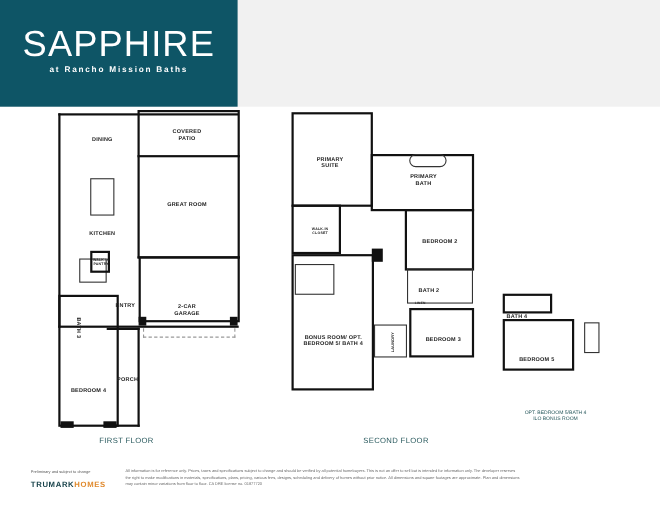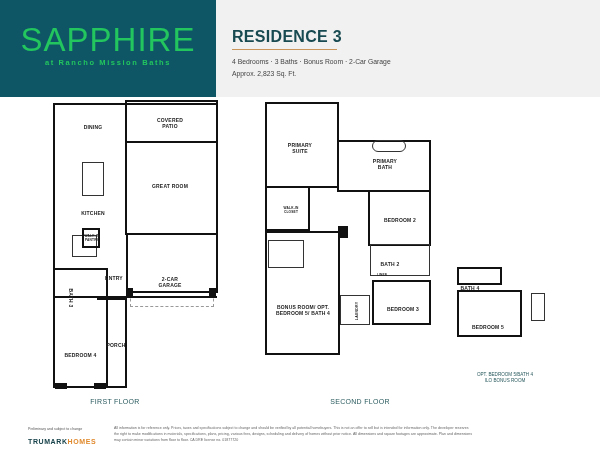--- a/index.html
+++ b/index.html
@@ -1,18 +1,18 @@
 <!DOCTYPE html>
 <html><head>
 <meta charset="utf-8">
 <style>
   * { box-sizing: border-box; margin: 0; padding: 0; }
   body { width: 600px; height: 463px; background: #ffffff; font-family: "Liberation Sans", sans-serif; position: relative; overflow: hidden; }
   .header { position: absolute; left: 0; top: 0; width: 600px; height: 97px; background: #f1f1f1; }
-  .brand { position: absolute; left: 0; top: 0; width: 216px; height: 97px; background: #0e5566; color: #22c55e; text-align: center; }
+  .brand { position: absolute; left: 0; top: 0; width: 216px; height: 97px; background: #0e5566; color: #ffffff; text-align: center; }
   .brand .logo { font-family: "Liberation Sans", sans-serif; font-size: 33px; letter-spacing: 1px; font-weight: 300; margin-top: 24px; line-height: 32px; }
   .brand .sub { font-size: 7.5px; font-weight: bold; letter-spacing: 1.6px; margin-top: 2px; }
   .res { position: absolute; left: 232px; top: 28px; }
   .res .title { font-size: 16px; font-weight: bold; color: #184a52; letter-spacing: 0.3px; }
   .res .underline { width: 105px; height: 1px; background: #c9955a; margin-top: 3px; }
   .res .specs { font-size: 6.8px; color: #444; margin-top: 6px; line-height: 12px; }
   .room-label { position: absolute; font-size: 5px; font-weight: bold; color: #222; text-align: center; line-height: 6px; letter-spacing: 0.2px; }
   .wall { position: absolute; border: 2px solid #111; }
   .wall-thin { position: absolute; border: 1px solid #333; }
   .dashed { position: absolute; border: 1px dashed #999; }
@@ -25,28 +25,20 @@
   .disclaimer { position: absolute; left: 114px; top: 425px; width: 360px; font-size: 3.6px; color: #666; line-height: 6px; }
   .black { position: absolute; background: #111; }
 </style>
 </head>
 <body>
 
 <div class="header">
   <div class="brand">
     <div class="logo">SAPPHIRE</div>
     <div class="sub">at Rancho Mission Baths</div>
-  </div>
-  <div class="res">
-    <div class="title">RESIDENCE 3</div>
-    <div class="underline"></div>
-    <div class="specs">
-      <div>4 Bedrooms  ·  3 Baths  ·  Bonus Room  ·  2-Car Garage</div>
-      <div>Approx. 2,823 Sq. Ft.</div>
-    </div>
   </div>
 </div>
 
 <div>
   <div class="wall" style="left:53px;top:103px;width:164px;height:195px;border-right:none;"></div>
   <div class="wall" style="left:125px;top:100px;width:93px;height:43px;"></div>
   <div class="wall" style="left:125px;top:141px;width:93px;height:94px;border-top:none;"></div>
   <div class="wall" style="left:126px;top:233px;width:92px;height:60px;"></div>
   <div class="dashed" style="left:130px;top:293px;width:84px;height:14px;border-top:none;"></div>
   <div class="black" style="left:126px;top:288px;width:7px;height:8px;"></div>

